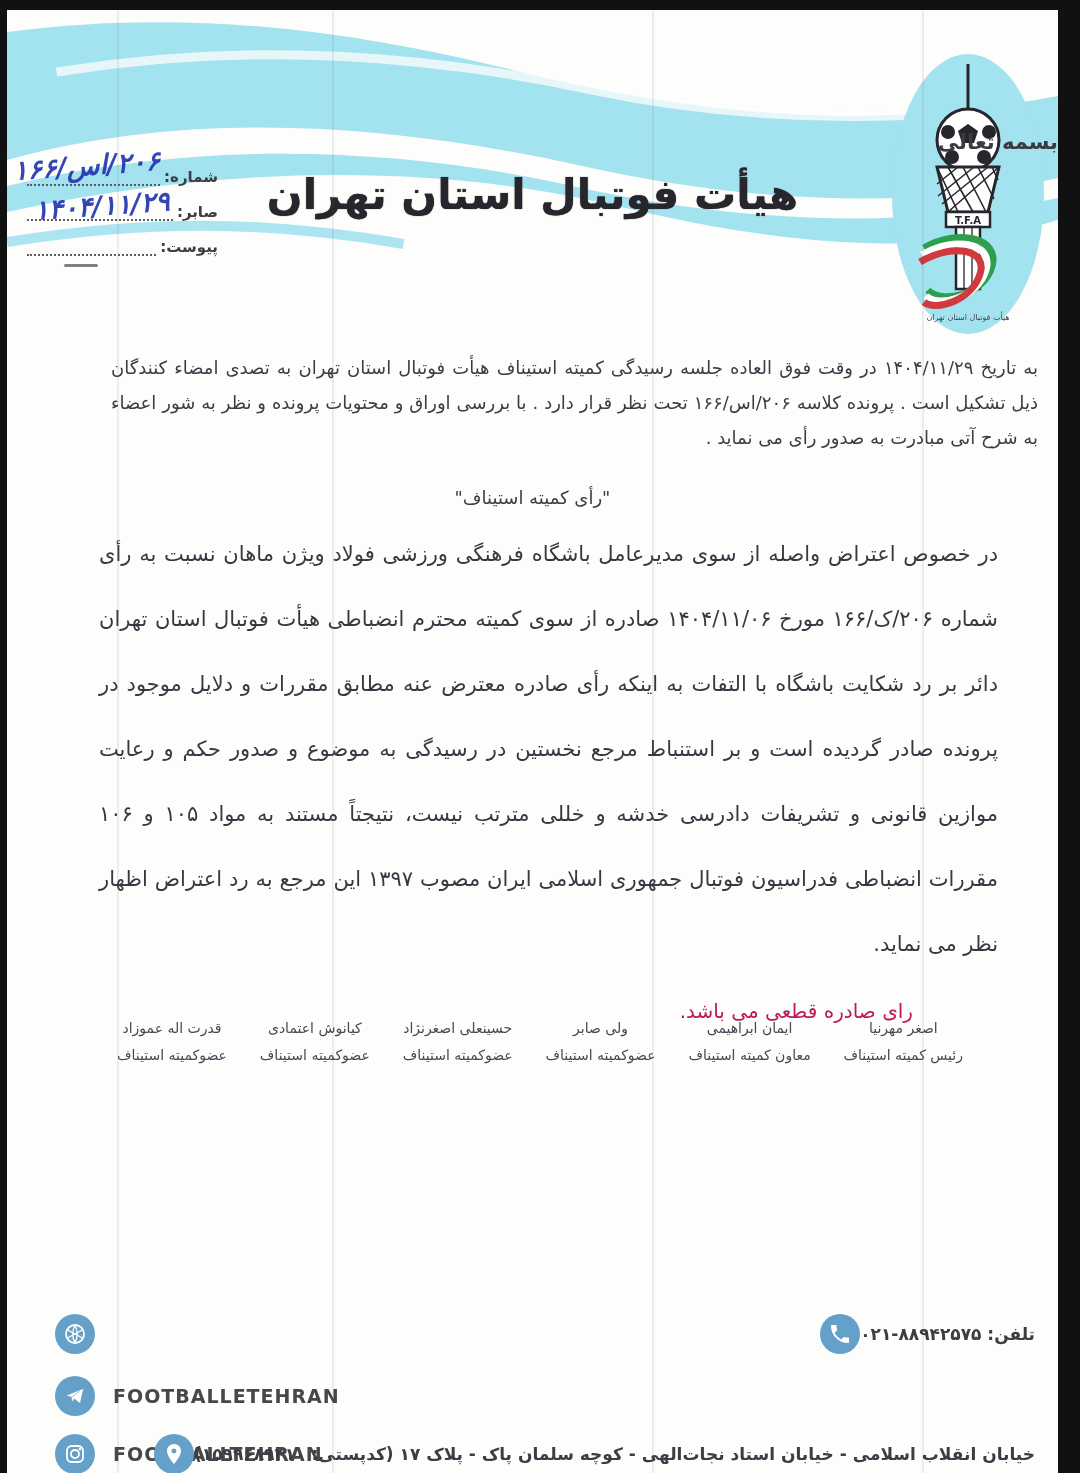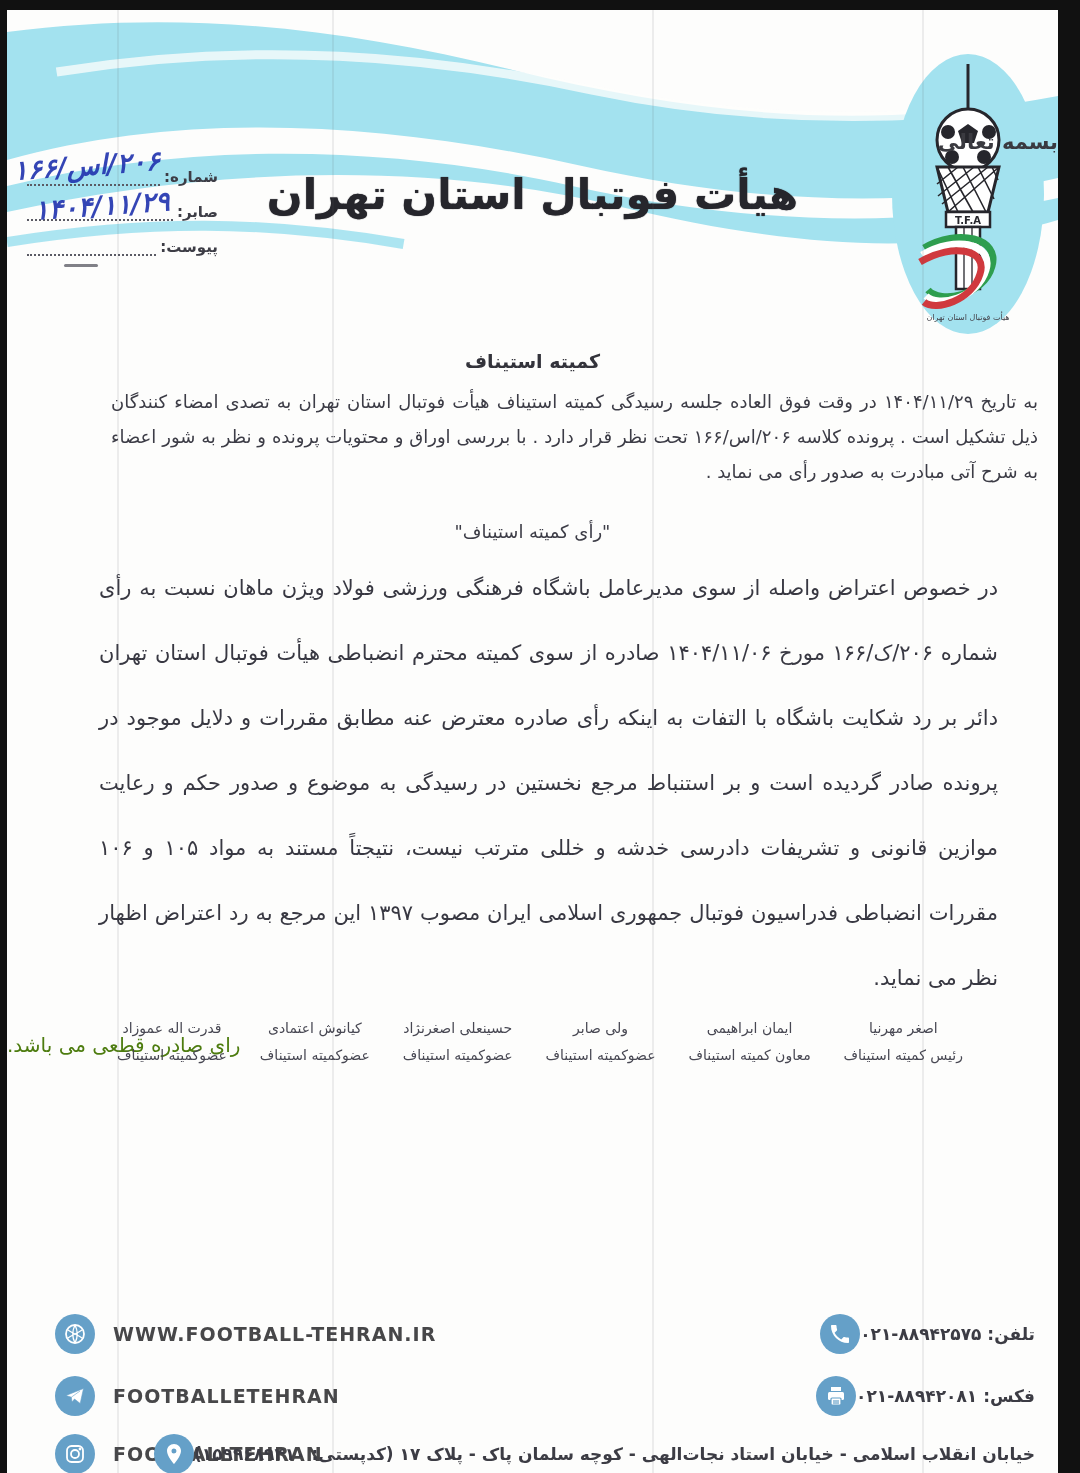--- a/index.html
+++ b/index.html
@@ -38,22 +38,22 @@
   
   .content { position:absolute; top:340px; left:0; right:0; direction:rtl; }
   .sec-heading { text-align:center; font-size:19px; font-weight:bold;
                  color:#33333b; margin-bottom:12px; }
   .intro { padding:0 20px 0 104px; font-size:18px; line-height:35px;
            text-align:justify; color:#3c3c46; }
   .verdict-title { text-align:center; font-size:18px; color:#3c3c46;
                    margin:32px 0 14px 0; }
   .verdict { padding:0 60px 0 92px; font-size:21px; line-height:65px;
              text-align:justify; color:#383842; }
-  .final-note { padding:22px 145px 0 0; text-align:left; font-size:20px;
-                color:#4d7c0f; }
+  .final-note { padding:22px 145px 0 0; text-align:right; font-size:20px;
+                color:#be185d; }
 
   
   .signatures { position:absolute; top:1005px; left:0; right:0; direction:rtl;
                 display:flex; justify-content:space-between; padding:0 95px 0 110px; }
   .sig { text-align:center; font-size:14px; color:#474752; line-height:27px;
          white-space:nowrap; }
   .sig .sig-name { display:block; }
   .sig .sig-role { display:block; }
 
   
@@ -128,21 +128,20 @@
       <div class="meta-row">
         <span>پیوست:</span>
         <span class="dots"></span>
       </div>
       <div class="hand hand-number">۲۰۶/اس/۱۶۶</div>
       <div class="hand hand-date">۱۴۰۴/۱۱/۲۹</div>
       <div class="hand-dash"></div>
     </div>
 
     <div class="content">
-      <div class="sec-heading">کمیته استیناف</div>
       <p class="intro">به تاریخ ۱۴۰۴/۱۱/۲۹ در وقت فوق العاده جلسه رسیدگی کمیته استیناف هیأت فوتبال استان تهران به تصدی امضاء کنندگان ذیل تشکیل است . پرونده کلاسه ۲۰۶/اس/۱۶۶ تحت نظر قرار دارد . با بررسی اوراق و محتویات پرونده و نظر به شور اعضاء به شرح آتی مبادرت به صدور رأی می نماید .</p>
       <div class="verdict-title">"رأی کمیته استیناف"</div>
       <p class="verdict">در خصوص اعتراض واصله از سوی مدیرعامل باشگاه فرهنگی ورزشی فولاد ویژن ماهان نسبت به رأی شماره ۲۰۶/ک/۱۶۶ مورخ ۱۴۰۴/۱۱/۰۶ صادره از سوی کمیته محترم انضباطی هیأت فوتبال استان تهران دائر بر رد شکایت باشگاه با التفات به اینکه رأی صادره معترض عنه مطابق مقررات و دلایل موجود در پرونده صادر گردیده است و بر استنباط مرجع نخستین در رسیدگی به موضوع و صدور حکم و رعایت موازین قانونی و تشریفات دادرسی خدشه و خللی مترتب نیست، نتیجتاً مستند به مواد ۱۰۵ و ۱۰۶ مقررات انضباطی فدراسیون فوتبال جمهوری اسلامی ایران مصوب ۱۳۹۷ این مرجع به رد اعتراض اظهار نظر می نماید.</p>
       <div class="final-note">رای صادره قطعی می باشد.</div>
     </div>
 
     <div class="signatures">
       <div class="sig">
         <span class="sig-name">اصغر مهرنیا</span>
         <span class="sig-role">رئیس کمیته استیناف</span>
@@ -172,52 +171,39 @@
     <div class="footer">
 
       <div class="f-row fr1">
         <div class="f-left">
           <span class="icircle">
             <svg viewBox="0 0 24 24">
                 <circle cx="12" cy="12" r="9" fill="none" stroke="#fff" stroke-width="1.8"></circle>
                 <path d="M5,8 C9,11 15,13 19,16 M5,16 C9,13 15,11 19,8 M12,3 C9,9 9,15 12,21 M12,3 C15,9 15,15 12,21" fill="none" stroke="#fff" stroke-width="1.3"></path>
               </svg>
           </span>
-          <span class="latin">WWW.FOOTBALL-TEHRAN.IR</span>
         </div>
         <div class="f-right">
           <span class="icircle">
             <svg viewBox="0 0 24 24">
                 <path d="M6.6,10.8 C8,13.6 10.4,15.9 13.2,17.4 L15.4,15.2 C15.7,14.9 16.1,14.8 16.4,15 C17.5,15.4 18.7,15.6 20,15.6 C20.6,15.6 21,16 21,16.6 V20 C21,20.6 20.6,21 20,21 C10.6,21 3,13.4 3,4 C3,3.4 3.4,3 4,3 H7.5 C8.1,3 8.5,3.4 8.5,4 C8.5,5.2 8.7,6.4 9.1,7.6 C9.2,7.9 9.1,8.3 8.9,8.6 Z" fill="#fff"></path>
               </svg>
           </span>
           <span class="fa-text"><span>تلفن:</span> <span class="num-ltr">۰۲۱-۸۸۹۴۲۵۷۵</span></span>
         </div>
       </div>
 
       <div class="f-row fr2">
         <div class="f-left">
           <span class="icircle">
             <svg viewBox="0 0 24 24">
                 <path d="M3,11.5 L20.5,4.5 L17.2,19.5 L11.5,15 L9,18 L8.3,13.2 Z M8.3,13.2 L17,7" fill="#fff" stroke="#65a0c8" stroke-width="0.6"></path>
               </svg>
           </span>
           <span class="latin">FOOTBALLETEHRAN</span>
-        </div>
-        <div class="f-right">
-          <span class="icircle">
-            <svg viewBox="0 0 24 24">
-                <rect x="7" y="3" width="10" height="4" fill="#fff"></rect>
-                <rect x="4" y="8" width="16" height="8" rx="1.5" fill="#fff"></rect>
-                <rect x="7" y="14" width="10" height="7" rx="1" fill="#fff" stroke="#65a0c8" stroke-width="1.2"></rect>
-                <line x1="9" y1="17" x2="15" y2="17" stroke="#65a0c8" stroke-width="1.2"></line>
-                <line x1="9" y1="19" x2="15" y2="19" stroke="#65a0c8" stroke-width="1.2"></line>
-              </svg>
-          </span>
-          <span class="fa-text"><span>فکس:</span> <span class="num-ltr">۰۲۱-۸۸۹۴۲۰۸۱</span></span>
         </div>
       </div>
 
       <div class="f-row fr3">
         <div class="f-left">
           <span class="icircle">
             <svg viewBox="0 0 24 24">
                 <rect x="4" y="4" width="16" height="16" rx="4.5" fill="none" stroke="#fff" stroke-width="1.8"></rect>
                 <circle cx="12" cy="12" r="4" fill="none" stroke="#fff" stroke-width="1.8"></circle>
                 <circle cx="17" cy="7" r="1.4" fill="#fff"></circle>

